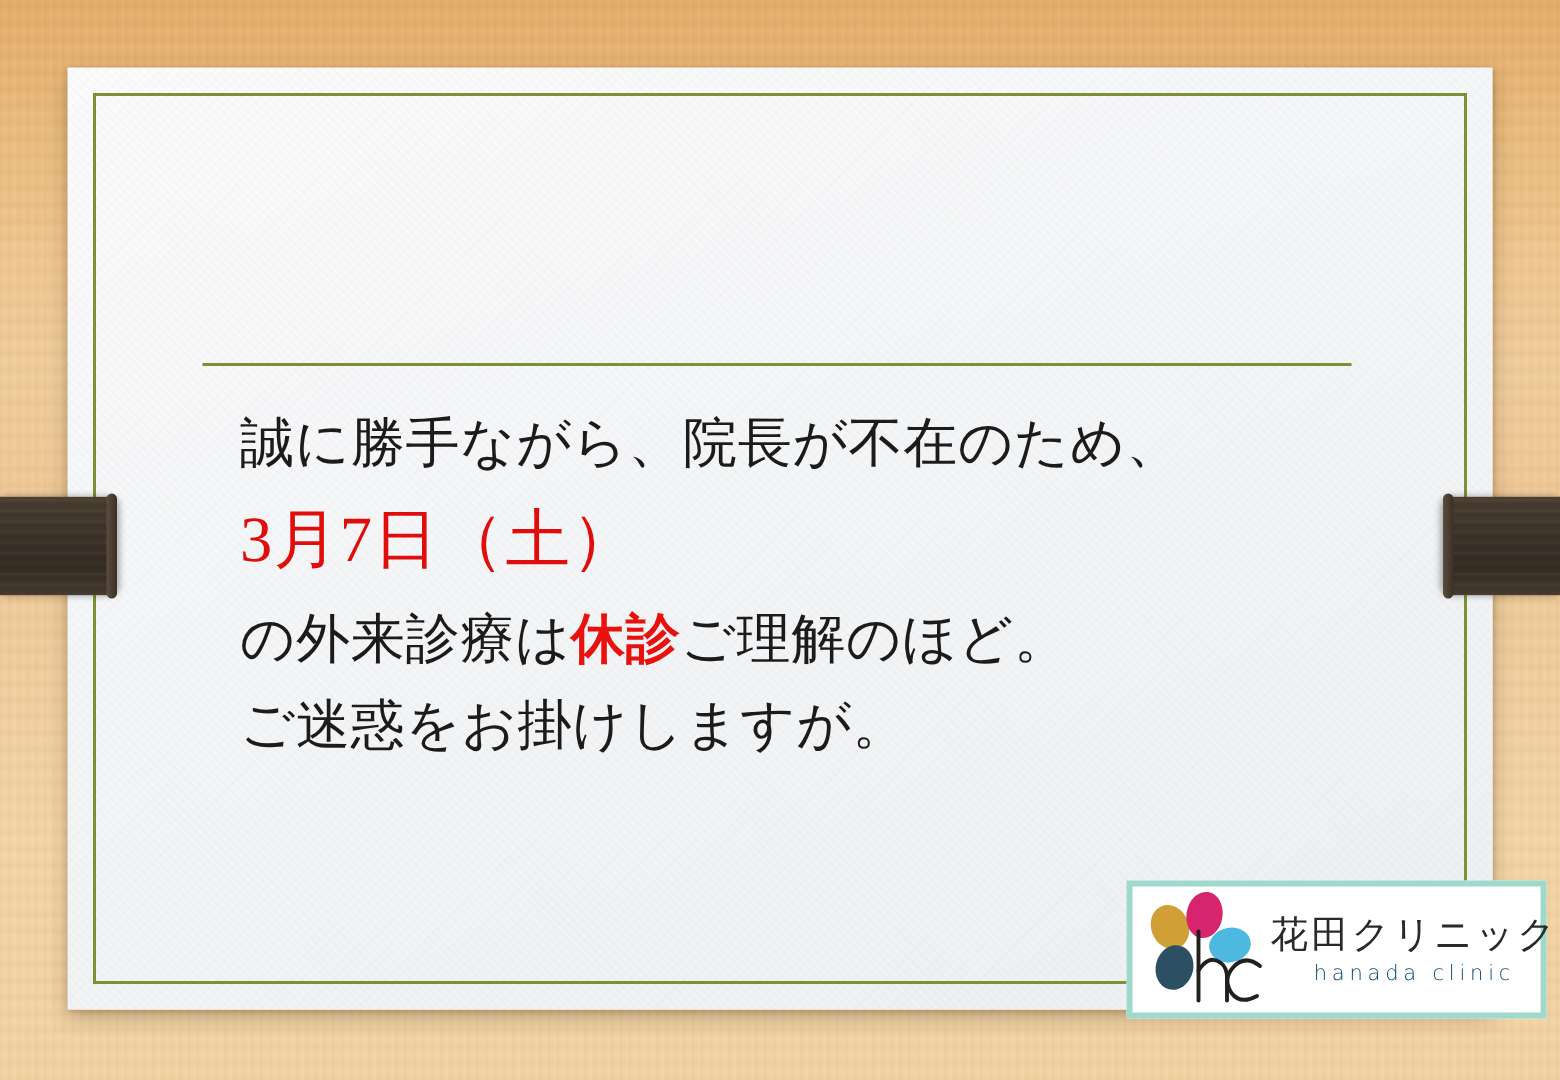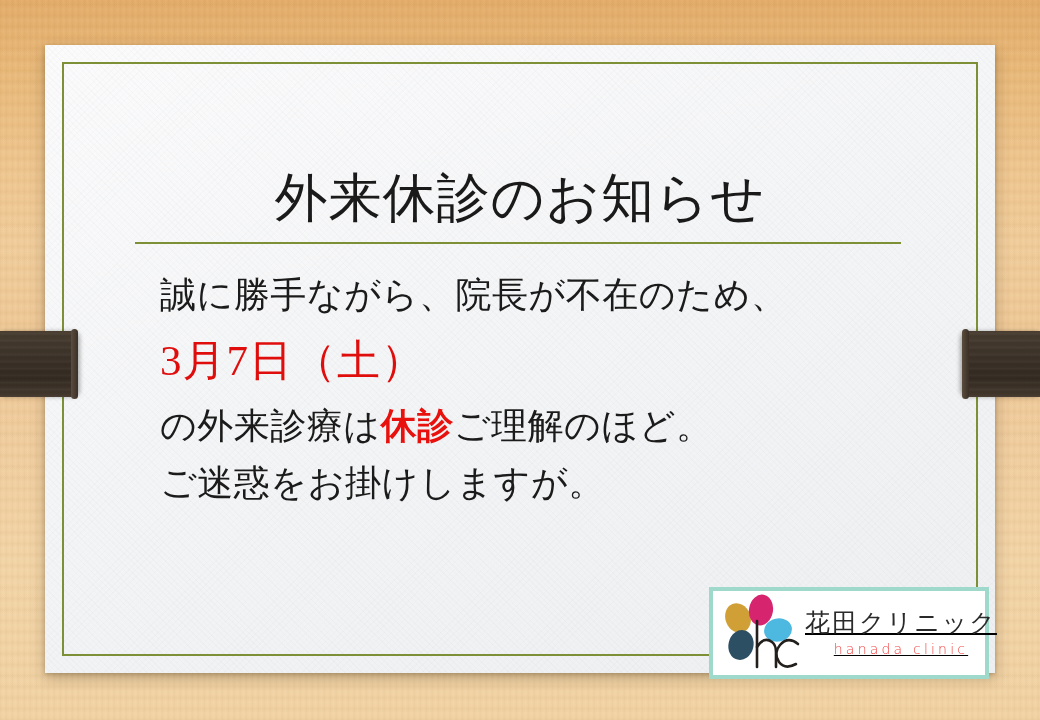--- a/index.html
+++ b/index.html
@@ -186,31 +186,30 @@
   }
   .em-red {
     color: #e8110e;
     font-weight: bold;
     text-align: right;
   }
 
   
   #logo-plate {
     position: absolute;
-    left: 664px;
+    left: 706px;
     top: 542px;
     width: 280px;
     height: 92px;
     background: #ffffff;
     border: 4px solid #9ed9cc;
     box-sizing: border-box;
     display: flex;
     align-items: center;
     z-index: 5;
-    text-decoration: underline;
   }
   #logo-mark {
     width: 84px;
     height: 80px;
     flex: 0 0 84px;
     position: relative;
     margin-left: 6px;
   }
   #logo-text {
     flex: 1;
@@ -224,21 +223,21 @@
     font-weight: 300;
     color: #2a2a2a;
     letter-spacing: 2px;
     line-height: 1.1;
     white-space: nowrap;
   }
   #logo-name-en {
     font-family: "DejaVu Sans", "Liberation Sans", sans-serif;
     font-size: 14px;
     font-weight: 300;
-    color: #ef4444;
+    color: #0c4a6e;
     letter-spacing: 3.2px;
     margin-top: 5px;
     white-space: nowrap;
     text-align: center;
   }
 </style>
 </head>
 <body>
 
 <div id="stage">
@@ -248,21 +247,20 @@
   </div>
 
   <div class="mount-bar mount-bar-right">
     <div class="bar-cap bar-cap-r"></div>
   </div>
 
   <div id="card">
 
     <div id="card-frame"></div>
 
-    <div id="title">外来休診のお知らせ</div>
 
     <div id="title-divider"></div>
 
     <div id="body-block">
 
       <div class="body-line">誠に勝手ながら、院長が不在のため、</div>
 
       <div class="date-line">3月7日（土）</div>
 
       <div class="body-line"><span>の外来診療は</span><span class="em-red">休診</span><span>ご理解のほど。</span></div>

